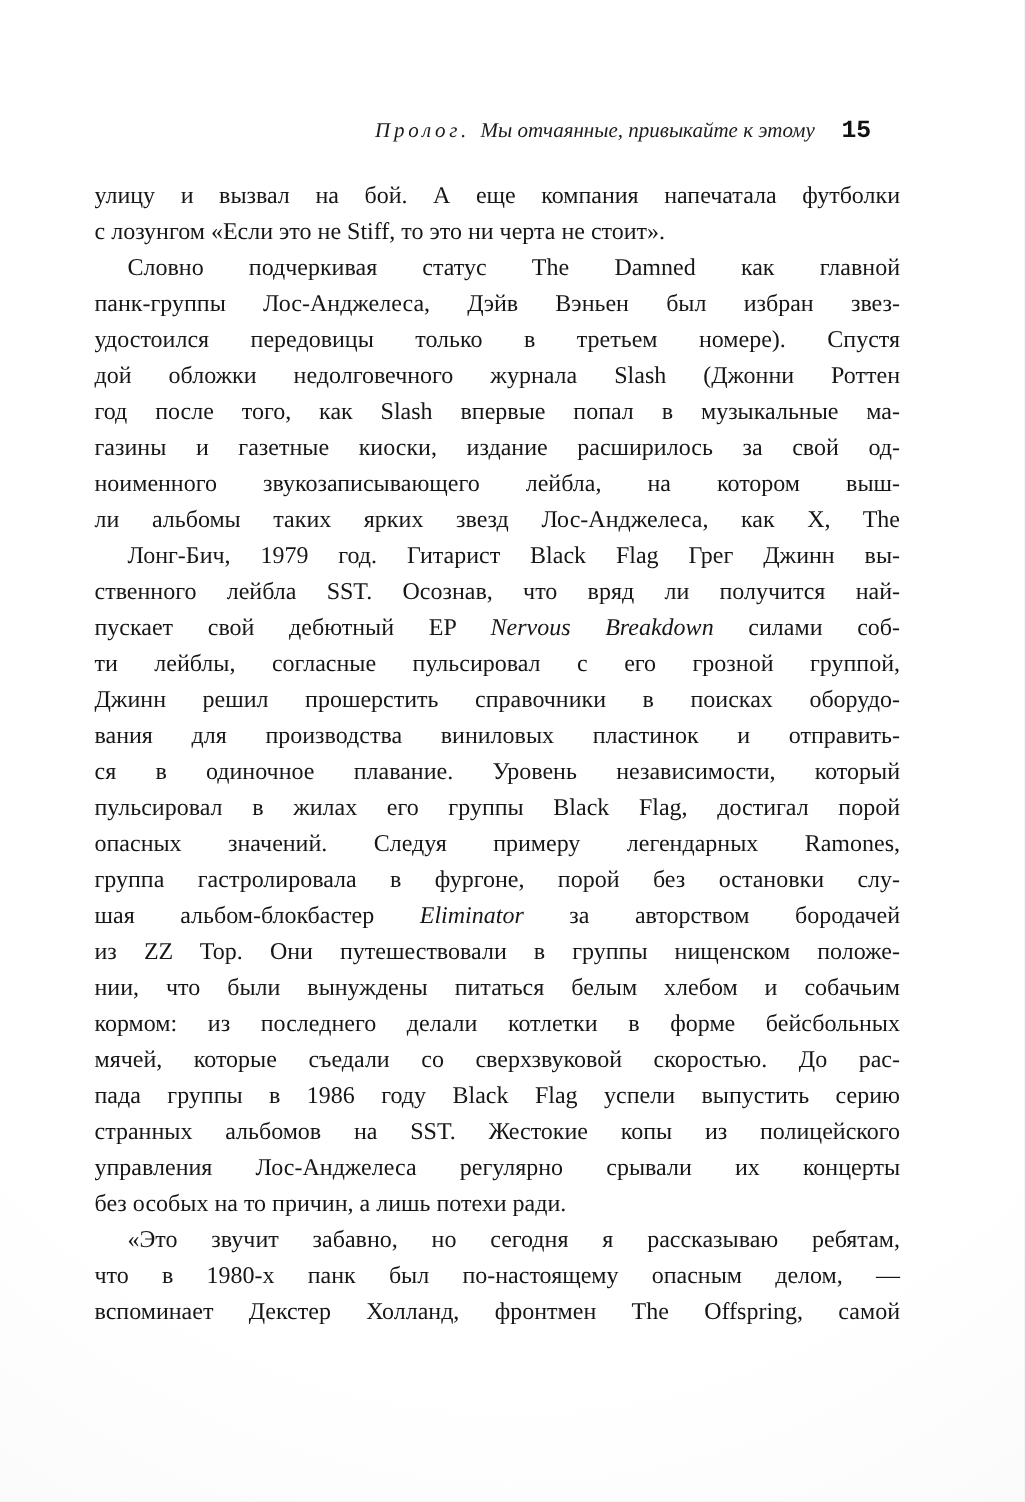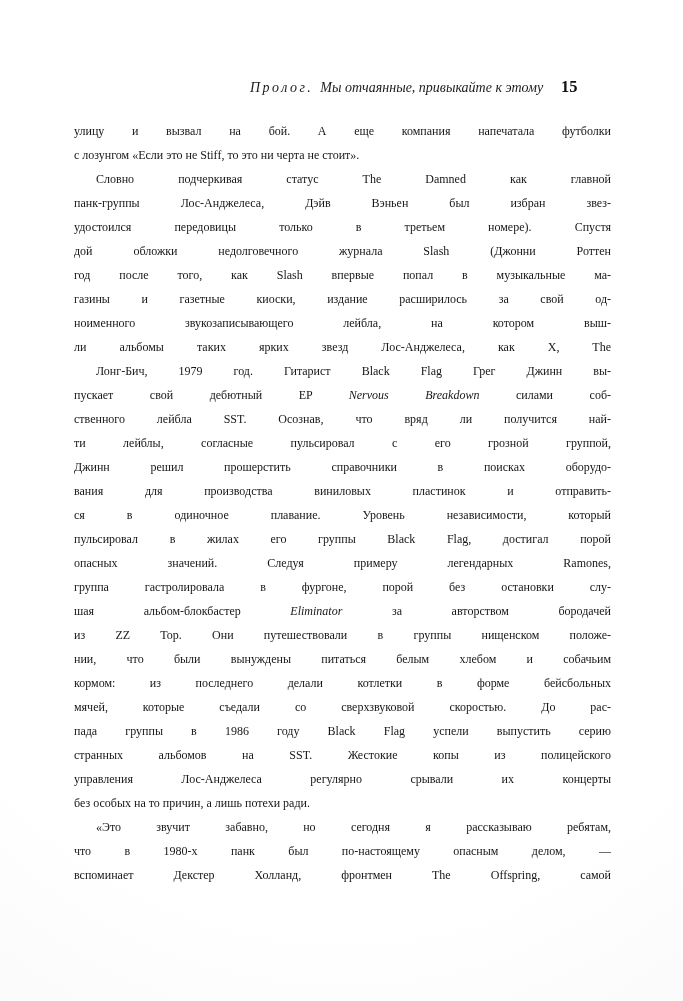--- a/index.html
+++ b/index.html
@@ -35,27 +35,28 @@
   .page-number {
     position: absolute;
     top: 78px;
     left: 561px;
     width: 20px;
     font-size: 16.5px;
     line-height: 17px;
     font-weight: bold;
     text-align: left;
     color: #111;
+    font-family: Liberation Mono, monospace;
   }
   .body-text {
     position: absolute;
-    left: 74px;
+    left: 63px;
     top: 119px;
     width: 537px;
-    font-size: 12px;
+    font-size: 16px;
     line-height: 24px;
   }
   .line {
     text-align: justify;
     text-align-last: justify;
     white-space: normal;
   }
   .line.para-end {
     text-align-last: left;
   }
@@ -82,22 +83,22 @@
       <div class="line para-end"><span>с лозунгом «Если это не Stiff, то это ни черта не стоит».</span></div>
       <div class="line indent"><span>Словно подчеркивая статус The Damned как главной</span></div>
       <div class="line"><span>панк-группы Лос-Анджелеса, Дэйв Вэньен был избран звез-</span></div>
       <div class="line"><span>удостоился передовицы только в третьем номере). Спустя</span></div>
       <div class="line"><span>дой обложки недолговечного журнала Slash (Джонни Роттен</span></div>
       <div class="line"><span>год после того, как Slash впервые попал в музыкальные ма-</span></div>
       <div class="line"><span>газины и газетные киоски, издание расширилось за свой од-</span></div>
       <div class="line"><span>ноименного звукозаписывающего лейбла, на котором выш-</span></div>
       <div class="line"><span>ли альбомы таких ярких звезд Лос-Анджелеса, как X, The</span></div>
       <div class="line indent"><span>Лонг-Бич, 1979 год. Гитарист Black Flag Грег Джинн вы-</span></div>
+      <div class="line"><span>ственного лейбла SST. Осознав, что вряд ли получится най-</span></div>
       <div class="line"><span>пускает свой дебютный EP </span><span class="it">Nervous Breakdown</span><span> силами соб-</span></div>
-      <div class="line"><span>ственного лейбла SST. Осознав, что вряд ли получится най-</span></div>
       <div class="line"><span>ти лейблы, согласные пульсировал с его грозной группой,</span></div>
       <div class="line"><span>Джинн решил прошерстить справочники в поисках оборудо-</span></div>
       <div class="line"><span>вания для производства виниловых пластинок и отправить-</span></div>
       <div class="line"><span>ся в одиночное плавание. Уровень независимости, который</span></div>
       <div class="line"><span>пульсировал в жилах его группы Black Flag, достигал порой</span></div>
       <div class="line"><span>опасных значений. Следуя примеру легендарных Ramones,</span></div>
       <div class="line"><span>группа гастролировала в фургоне, порой без остановки слу-</span></div>
       <div class="line"><span>шая альбом-блокбастер </span><span class="it">Eliminator</span><span> за авторством бородачей</span></div>
       <div class="line"><span>из ZZ Top. Они путешествовали в группы нищенском положе-</span></div>
       <div class="line"><span>нии, что были вынуждены питаться белым хлебом и собачьим</span></div>

